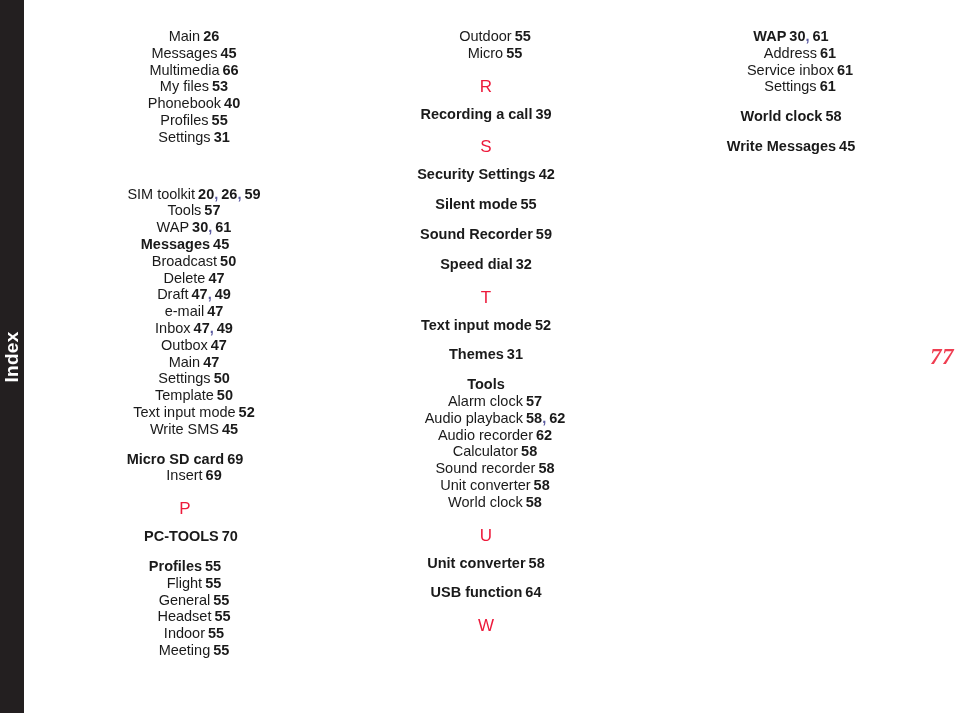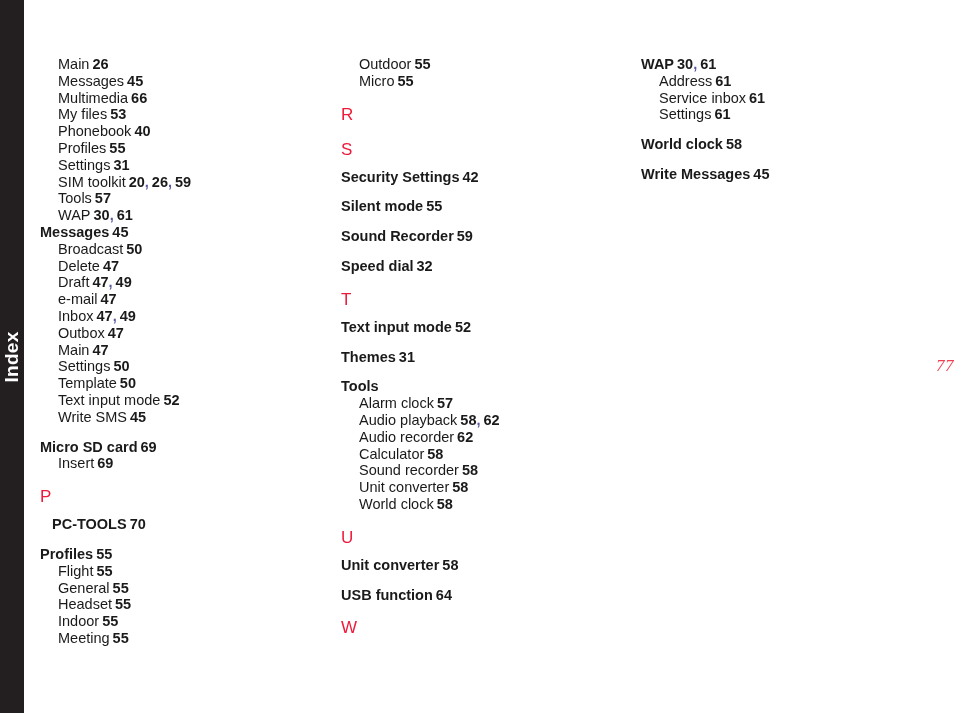--- a/index.html
+++ b/index.html
@@ -41,40 +41,41 @@
     font-family: "Liberation Sans", sans-serif;
     font-weight: bold;
     font-size: 19px;
     letter-spacing: 0.3px;
   }
 
   
   #page-number {
     position: absolute;
     right: 14px;
-    top: 356px;
+    top: 344px;
     color: #ef3e52;
     font-family: "Liberation Serif", serif;
     font-style: italic;
-    font-weight: normal;
-    font-size: 17px;
+    font-weight: bold;
+    font-size: 23px;
     letter-spacing: 0.5px;
   }
 
   
   #columns {
     position: absolute;
     left: 0;
     top: 0;
     width: 968px;
     height: 713px;
   }
   .column {
     position: absolute;
-    top: 56px;
+    top: 28px;
+    text-align: center;
   }
   #column-1 { left: 40px;  width: 290px; }
   #column-2 { left: 341px; width: 290px; }
   #column-3 { left: 641px; width: 300px; }
 
   
   .block { }
   .block.gap-before { margin-top: 15px; }
 
   .section-letter {
@@ -126,21 +127,21 @@
 <div id="columns">
     <div class="column" id="column-1">
       <div class="block">
         <div class="entry sub" style="color: rgb(26, 26, 26);"><span class="label">Main</span><span class="pages">26</span></div>
         <div class="entry sub" style="color: rgb(26, 26, 26);"><span class="label">Messages</span><span class="pages">45</span></div>
         <div class="entry sub" style="color: rgb(26, 26, 26);"><span class="label">Multimedia</span><span class="pages">66</span></div>
         <div class="entry sub" style="color: rgb(26, 26, 26);"><span class="label">My files</span><span class="pages">53</span></div>
         <div class="entry sub" style="color: rgb(26, 26, 26);"><span class="label">Phonebook</span><span class="pages">40</span></div>
         <div class="entry sub" style="color: rgb(26, 26, 26);"><span class="label">Profiles</span><span class="pages">55</span></div>
         <div class="entry sub" style="color: rgb(26, 26, 26);"><span class="label">Settings</span><span class="pages">31</span></div>
-        <div class="entry sub" style="color: rgb(26, 26, 26);"><span class="label">SIM toolkit</span><span class="pages">20</span><span class="sep" style="color: rgb(90, 90, 160);">,</span><span class="pages">26</span><span class="sep" style="color: rgb(90, 90, 160);">,</span><span class="pages">59</span></div>
+        <div class="entry sub" style="color: rgb(26, 26, 26); margin-top: 40px;"><span class="label">SIM toolkit</span><span class="pages">20</span><span class="sep" style="color: rgb(90, 90, 160);">,</span><span class="pages">26</span><span class="sep" style="color: rgb(90, 90, 160);">,</span><span class="pages">59</span></div>
         <div class="entry sub" style="color: rgb(26, 26, 26);"><span class="label">Tools</span><span class="pages">57</span></div>
         <div class="entry sub" style="color: rgb(26, 26, 26);"><span class="label">WAP</span><span class="pages">30</span><span class="sep" style="color: rgb(90, 90, 160);">,</span><span class="pages">61</span></div>
       </div>
       <div class="block">
         <div class="entry main first" style="color: rgb(26, 26, 26);"><span class="label">Messages</span><span class="pages">45</span></div>
         <div class="entry sub" style="color: rgb(26, 26, 26);"><span class="label">Broadcast</span><span class="pages">50</span></div>
         <div class="entry sub" style="color: rgb(26, 26, 26);"><span class="label">Delete</span><span class="pages">47</span></div>
         <div class="entry sub" style="color: rgb(26, 26, 26);"><span class="label">Draft</span><span class="pages">47</span><span class="sep" style="color: rgb(90, 90, 160);">,</span><span class="pages">49</span></div>
         <div class="entry sub" style="color: rgb(26, 26, 26);"><span class="label">e-mail</span><span class="pages">47</span></div>
         <div class="entry sub" style="color: rgb(26, 26, 26);"><span class="label">Inbox</span><span class="pages">47</span><span class="sep" style="color: rgb(90, 90, 160);">,</span><span class="pages">49</span></div>
@@ -167,20 +168,23 @@
       </div>
     </div>
     <div class="column" id="column-2">
       <div class="block">
         <div class="entry sub" style="color: rgb(26, 26, 26);"><span class="label">Outdoor</span><span class="pages">55</span></div>
         <div class="entry sub" style="color: rgb(26, 26, 26);"><span class="label">Micro</span><span class="pages">55</span></div>
       </div>
       <div class="block gap-before">
         <div class="section-letter" style="color: rgb(237, 26, 59);">R</div>
       </div>
+      <div class="block">
+        <div class="entry main first" style="color: rgb(26, 26, 26);"><span class="label">Recording a call</span><span class="pages">39</span></div>
+      </div>
       <div class="block gap-before">
         <div class="section-letter" style="color: rgb(237, 26, 59);">S</div>
       </div>
       <div class="block">
         <div class="entry main first" style="color: rgb(26, 26, 26);"><span class="label">Security Settings</span><span class="pages">42</span></div>
         <div class="entry main" style="color: rgb(26, 26, 26);"><span class="label">Silent mode</span><span class="pages">55</span></div>
         <div class="entry main" style="color: rgb(26, 26, 26);"><span class="label">Sound Recorder</span><span class="pages">59</span></div>
         <div class="entry main" style="color: rgb(26, 26, 26);"><span class="label">Speed dial</span><span class="pages">32</span></div>
       </div>
       <div class="block gap-before">

